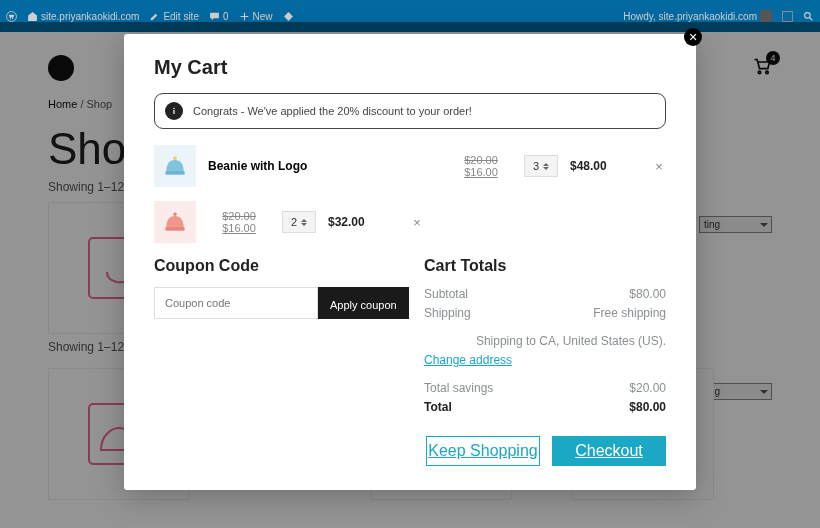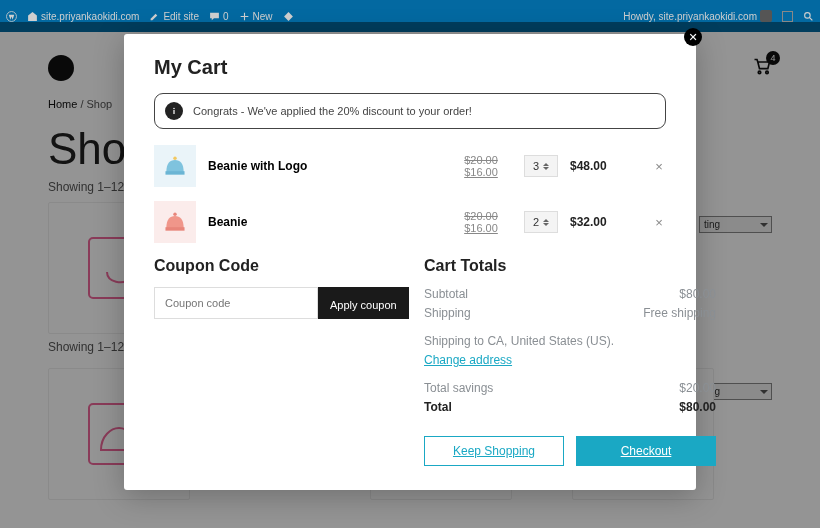--- a/index.html
+++ b/index.html
@@ -62,27 +62,27 @@
   .rem{width:14px;height:14px;display:flex;align-items:center;justify-content:center;color:#888;cursor:pointer;margin-left:8px;font-size:13px}
   .cols{display:flex;gap:24px;margin-top:10px}
   .lcol{width:246px}
   .rcol{flex:1}
   .shead{font-size:16px;font-weight:700;color:#222;margin:0 0 12px}
   .coupw{display:flex}
   .cinp{flex:1;height:32px;border:1px solid #ddd;font-size:11px;padding:0 10px;color:#999;background:#fff}
   .cbtn{height:32px;padding:12px 12px;background:#1a1a1a;color:#fff;font-size:11px;border:none;cursor:pointer;white-space:nowrap}
   .trow{display:flex;justify-content:space-between;font-size:12px;color:var(--muted);margin-bottom:5px}
   .trow .v{color:var(--muted);text-align:center}
-  .shipto{text-align:left;font-size:12px;color:var(--muted);margin-top:14px}
+  .shipto{text-align:right;font-size:12px;color:var(--muted);margin-top:14px}
   .chaddr{margin-top:5px}
   .chaddr a{color:var(--teal);font-size:12px;text-decoration:underline}
   .trow.total{color:#222;font-weight:700}
   .trow.total .v{color:#222}
   .btns{display:flex;justify-content:flex-end;gap:12px;margin-top:22px}
-  .b{height:30px;width:140px;display:flex;align-items:center;justify-content:center;font-size:12px;text-decoration:underline;cursor:pointer}
+  .b{height:30px;width:114px;display:flex;align-items:center;justify-content:center;font-size:16px;text-decoration:underline;cursor:pointer}
   .b.keep{border:1px solid var(--teal);color:var(--teal);background:#fff}
   .b.chk{background:var(--teal);color:#fff}
 </style>
 </head>
 <body>
 
 <div class="wpbar">
   <div class="left">
     <span class="it">
         <svg viewBox="0 0 20 20">
@@ -220,21 +220,20 @@
       <div class="rem">×</div>
     </div>
     <div class="item">
       <div class="thumb pink">
           <svg viewBox="0 0 30 30">
             <path d="M5 22c0-10 4-14 10-14s10 4 10 14H5z" fill="#f0968a"></path>
             <rect x="4" y="21" width="22" height="4" fill="#e8857a"></rect>
             <circle cx="15" cy="6" r="2" fill="#e8857a"></circle>
           </svg>
         </div>
-      <a class="pname">Beanie</a>
       <div class="pcol">
           <span class="strike">$20.00</span>
           <span class="sale">$16.00</span>
         </div>
       <div class="qty">
           <span>2</span>
           <span class="arr">
             <span class="u"></span>
             <span class="d"></span>
           </span>

